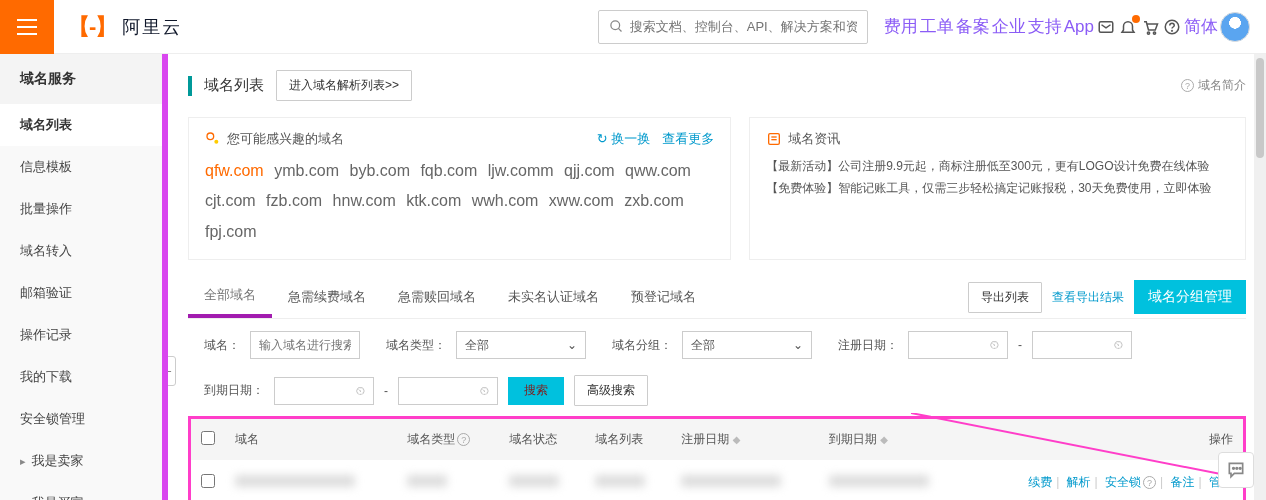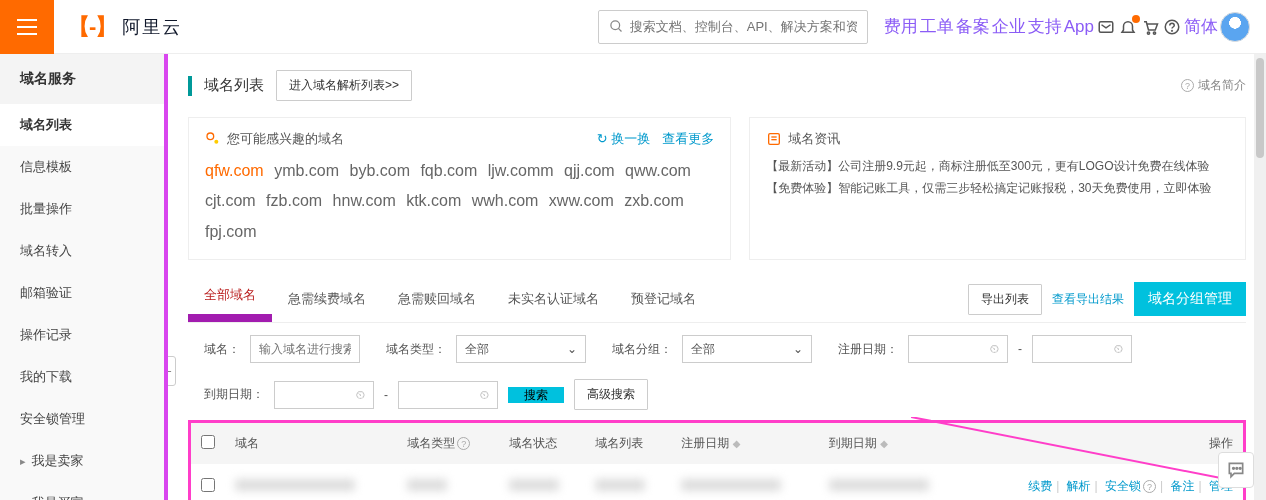--- a/index.html
+++ b/index.html
@@ -13,21 +13,21 @@
 .brand-text { color: #0f172a; font-size: 18px; letter-spacing: 2px; }
 .search-wrap { margin-left: auto; margin-right: 16px; width: 270px; height: 34px; border: 1px solid #ccc; border-radius: 2px; display: flex; align-items: center; padding: 0 10px; color: #888; }
 .search-wrap svg { margin-right: 6px; }
 .search-input { border: none; outline: none; flex: 1; font-size: 13px; color: #333; }
 .nav-links { display: flex; align-items: center; gap: 2px; font-size: 17px; color: #8b5cf6; }
 .nav-links > * { cursor: pointer; }
 .nav-icon { display: inline-flex; align-items: center; justify-content: center; width: 20px; height: 20px; position: relative; }
 .avatar { width: 30px; height: 30px; border-radius: 50%; background: #5aa5f0 radial-gradient(circle at 50% 35%, #fff 0 25%, #5aa5f0 26%); border: 1px solid #ddd; }
 .dot { position: absolute; top: -2px; right: -2px; width: 8px; height: 8px; background: #ff6a00; border-radius: 50%; }
 .layout { display: flex; height: calc(500px - 54px); }
-.sidebar { width: 168px; border-right: 4px solid #d946ef; background: #f9f9f9; overflow-y: auto; }
+.sidebar { width: 168px; border-right: 6px solid #d946ef; background: #f9f9f9; overflow-y: auto; }
 .side-head { padding: 16px 20px; font-size: 14px; font-weight: 700; color: #333; background: #f4f4f4; }
 .side-list { list-style: none; }
 .side-item { padding: 12px 20px; font-size: 13px; color: #444; cursor: pointer; display: flex; align-items: center; gap: 6px; }
 .side-item.active { background: #fff; color: #333; font-weight: 600; }
 .side-item .arrow { color: #888; font-size: 11px; }
 .content { flex: 1; padding: 16px 20px; overflow-y: auto; position: relative; }
 .page-title-row { display: flex; align-items: center; gap: 12px; margin-bottom: 16px; }
 .page-title-bar { width: 4px; height: 20px; background: #099; }
 .page-title { font-size: 15px; color: #333; }
 .btn { border: 1px solid #ccc; background: #fff; padding: 6px 12px; font-size: 12px; color: #333; cursor: pointer; border-radius: 1px; }
@@ -37,31 +37,31 @@
 .panel-suggest { flex: 1.1; }
 .panel-news { flex: 1; }
 .panel-head { display: flex; align-items: center; gap: 6px; color: #555; font-size: 13px; margin-bottom: 8px; }
 .panel-head .right { margin-left: auto; display: flex; gap: 12px; }
 .panel-head .right span { color: #0099cc; cursor: pointer; }
 .domains { font-size: 16px; color: #666; line-height: 1.9; word-spacing: 6px; }
 .domains .hot { color: #ff6a00; }
 .news-line { font-size: 12px; color: #555; line-height: 1.8; }
 .tabs-row { display: flex; align-items: center; border-bottom: 1px solid #eee; margin-bottom: 12px; }
 .tab { padding: 10px 16px; font-size: 13px; color: #555; cursor: pointer; }
-.tab.active { border-bottom: 8px solid #a21caf; color: #b91c1c; }
+.tab.active { border-bottom: 4px solid #a21caf; color: #737373; }
 .tabs-actions { margin-left: auto; display: flex; align-items: center; gap: 10px; }
 .link-blue { color: #0099cc; font-size: 12px; cursor: pointer; }
 .btn-teal { background: #00c1de; color: #fff; border: none; padding: 8px 14px; font-size: 14px; cursor: pointer; }
 .filters { display: flex; flex-wrap: wrap; align-items: center; gap: 8px 10px; font-size: 12px; color: #555; margin-bottom: 10px; }
 .filters label { margin-left: 16px; }
 .finput, .fselect, .fdate { border: 1px solid #ccc; height: 28px; padding: 0 8px; font-size: 12px; background: #fff; }
 .finput { width: 110px; }
 .fselect { width: 130px; display: inline-flex; align-items: center; justify-content: space-between; cursor: pointer; }
 .fdate { width: 100px; display: inline-flex; align-items: center; justify-content: flex-end; cursor: pointer; color: #aaa; }
-.btn-search { background: #00c1de; color: #000000; border: none; height: 16px; padding: 0 16px; font-size: 12px; cursor: pointer; }
+.btn-search { background: #00c1de; color: #7f1d1d; border: none; height: 28px; padding: 0 16px; font-size: 12px; cursor: pointer; }
 .table-box { border: 3px solid #ff3ec9; padding: 0; position: relative; }
 .tbl { width: 100%; border-collapse: collapse; font-size: 12px; }
 .tbl th { text-align: left; padding: 12px 10px; background: #f5f5f5; color: #555; font-weight: 400; }
 .tbl td { padding: 14px 10px; border-bottom: 1px solid #f0f0f0; color: #888; }
 .blur { filter: blur(4px); background: #ddd; display: inline-block; height: 12px; border-radius: 2px; }
 .ops { color: #0099cc; white-space: nowrap; }
 .ops a { color: #0099cc; text-decoration: none; cursor: pointer; }
 .ops .sep { color: #ccc; margin: 0 4px; }
 .sort { color: #bbb; font-size: 10px; }
 .qmark { display: inline-block; width: 13px; height: 13px; border: 1px solid #aaa; border-radius: 50%; font-size: 9px; text-align: center; line-height: 12px; color: #aaa; margin-left: 2px; }

